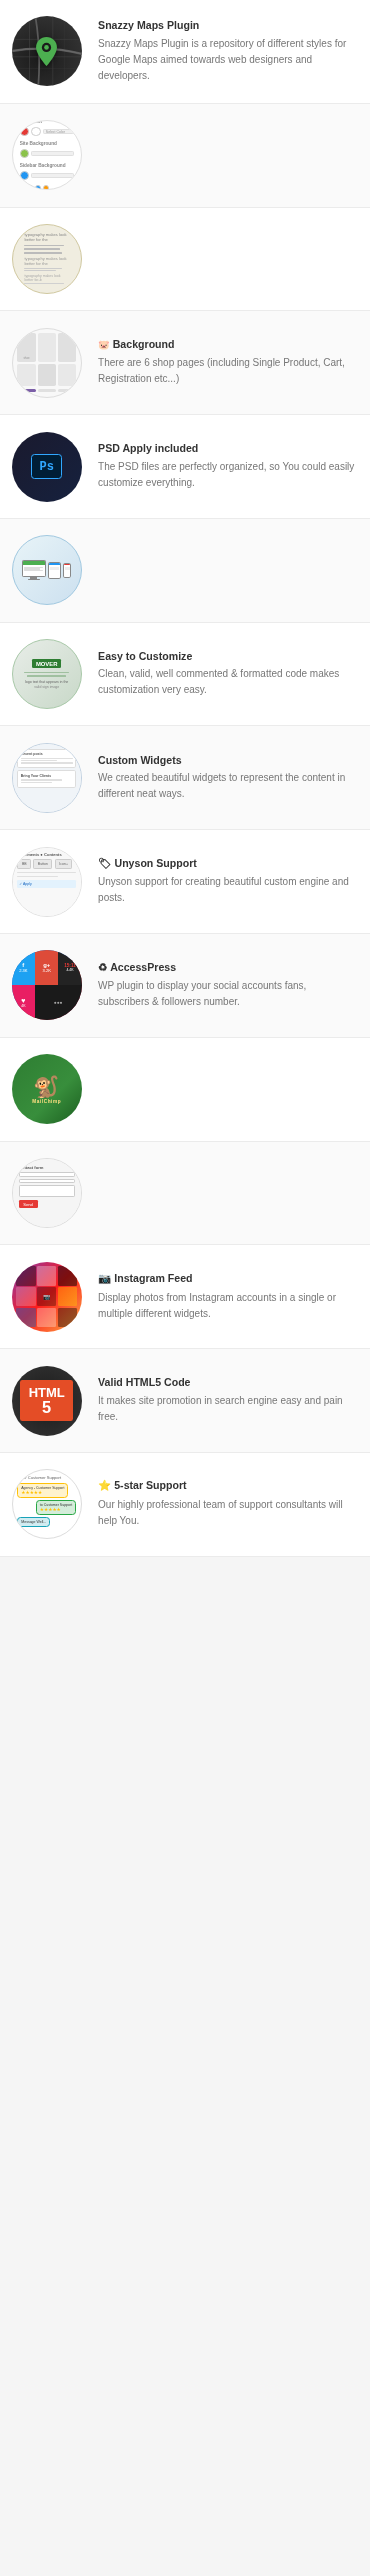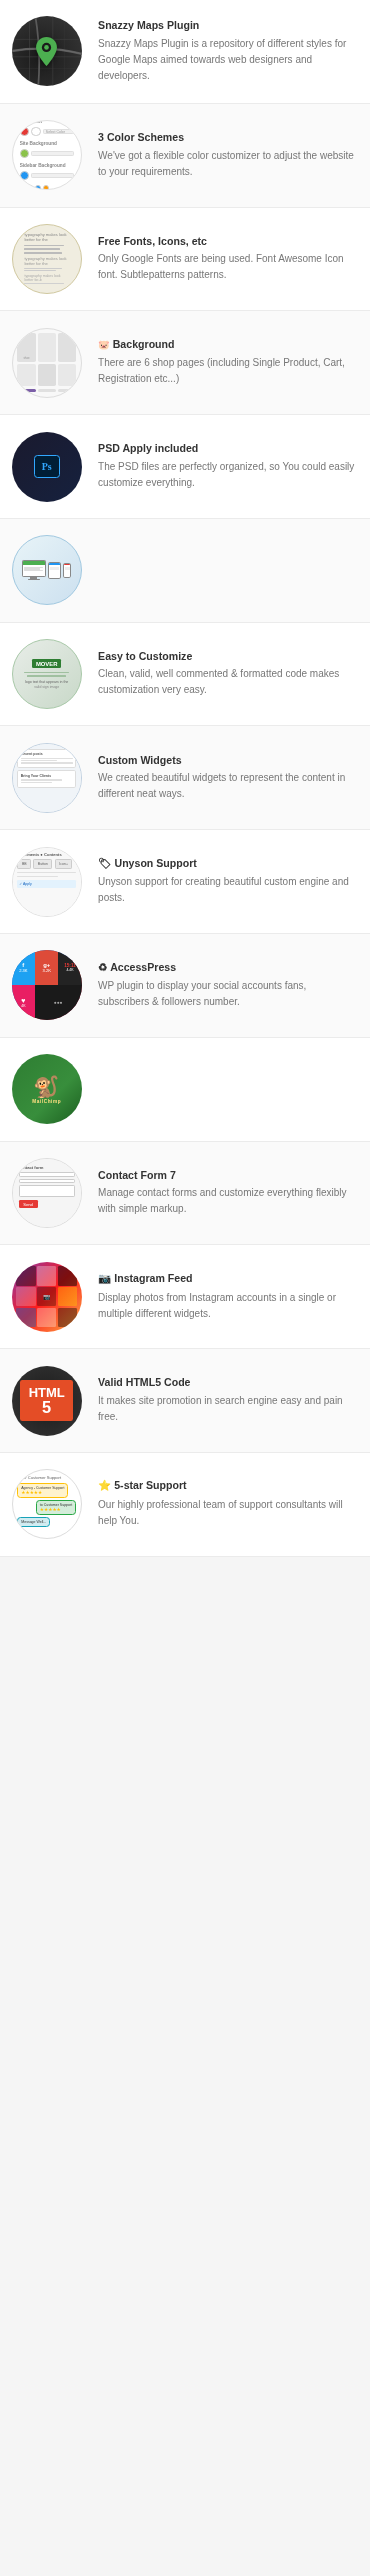--- a/index.html
+++ b/index.html
@@ -168,44 +168,36 @@
         <div style="flex:1;height:4.7px;background:#f0f0f0;border:0.6px solid #e0e0e0;border-radius:1.2px;"></div>
       </div>
       <div style="display:flex;gap:1.8px;margin-top:2.3px;">
         <div style="width:5.9px;height:5.9px;border-radius:50%;background:#e53935;border:0.6px solid #ccc;"></div>
         <div style="width:5.9px;height:5.9px;border-radius:50%;background:#4caf50;border:0.6px solid #ccc;"></div>
         <div style="width:5.9px;height:5.9px;border-radius:50%;background:#2196f3;border:0.6px solid #ccc;"></div>
         <div style="width:5.9px;height:5.9px;border-radius:50%;background:#ff9800;border:0.6px solid #ccc;"></div>
       </div>
     </div>
   </div>
-  <div class="feature-text">
-    <div class="feature-title">3 Color Schemes</div>
-    <div class="feature-desc">We've got a flexible color customizer to adjust the website to your requirements.</div>
-  </div>
 </div>
 
 <div class="feature-item">
   <div class="feature-image img-fonts" style="background:#f0ede0;border:1.2px solid #d0c8a0;">
     <div style="padding:5.9px;width:100%;">
       <div style="font-size:4.1px;color:#888;margin-bottom:2.3px;">typography makes look better for the</div>
       <div style="height:1.8px;background:#bbb;border-radius:0.6px;margin:1.8px 0;width:90%;"></div>
       <div style="height:1.8px;background:#bbb;border-radius:0.6px;margin:1.8px 0;width:80%;"></div>
       <div style="height:1.8px;background:#bbb;border-radius:0.6px;margin:1.8px 0;width:85%;"></div>
       <div style="font-size:4.1px;color:#999;margin-top:2.9px;">typography makes look better for the</div>
       <div style="height:1.2px;background:#ccc;border-radius:0.6px;margin:1.2px 0;width:85%;"></div>
       <div style="height:1.2px;background:#ccc;border-radius:0.6px;margin:1.2px 0;width:70%;"></div>
       <div style="font-size:3.5px;color:#aaa;margin-top:2.9px;">typography makes look better for-b</div>
       <div style="height:1.2px;background:#d0d0d0;border-radius:0.6px;margin:1.2px 0;width:88%;"></div>
     </div>
   </div>
-  <div class="feature-text">
-    <div class="feature-title">Free Fonts, Icons, etc</div>
-    <div class="feature-desc">Only Google Fonts are being used. Font Awesome Icon font. Subtlepatterns patterns.</div>
-  </div>
 </div>
 
 <div class="feature-item">
   <div class="feature-image" style="background:#f8f8f8;border:1.2px solid #ddd;border-radius:50%;overflow:hidden;">
     <div style="display:flex;flex-direction:column;width:100%;height:100%;padding:4.7px;">
       <div style="display:grid;grid-template-columns:1fr 1fr 1fr;gap:1.8px;flex:1;">
         <div style="background:#e0e0e0;border-radius:1.8px;display:flex;align-items:flex-end;justify-content:center;padding-bottom:1.8px;">
           <div style="font-size:2.9px;color:#999;text-align:center;">shoe</div>
         </div>
         <div style="background:#e8e8e8;border-radius:1.8px;"></div>
@@ -228,21 +220,21 @@
     </div>
     <div class="feature-desc">There are 6 shop pages (including Single Product, Cart, Registration etc...)</div>
   </div>
 </div>
 
 <div class="feature-item">
   <div class="feature-image img-psd">
     <div style="display:flex;align-items:center;justify-content:center;width:100%;height:100%;">
 
       <div style="background:#001e36;border:1.2px solid #31a8ff;border-radius:3.5px;padding:4.7px 7px;text-align:center;">
-        <div style="color:#31a8ff;font-size:10px;font-weight:bold;font-family:Liberation Serif, serif;">Ps</div>
+        <div style="color:#31a8ff;font-size:12px;font-weight:bold;font-family:Liberation Mono, monospace;">Ps</div>
       </div>
     </div>
   </div>
   <div class="feature-text">
     <div class="feature-title">PSD Apply included</div>
     <div class="feature-desc">The PSD files are perfectly organized, so You could easily customize everything.</div>
   </div>
 </div>
 
 <div class="feature-item">
@@ -397,24 +389,20 @@
 <div class="feature-item">
   <div class="feature-image img-cf7" style="border-radius:50%;overflow:hidden;border:1.2px solid #ddd;">
     <div style="display:flex;flex-direction:column;width:100%;height:100%;padding:5.9px;background:#f5f5f5;">
       <div style="font-size:4.1px;color:#555;font-weight:bold;margin-bottom:2.3px;">contact form</div>
       <div style="height:4.7px;background:white;border:0.6px solid #ccc;border-radius:1.2px;margin-bottom:1.8px;"></div>
       <div style="height:4.7px;background:white;border:0.6px solid #ccc;border-radius:1.2px;margin-bottom:1.8px;"></div>
       <div style="height:11.7px;background:white;border:0.6px solid #ccc;border-radius:1.2px;margin-bottom:2.9px;"></div>
       <div style="background:#e53935;color:white;font-size:4.1px;padding:1.8px 4.7px;border-radius:1.2px;width:fit-content;">Send</div>
     </div>
   </div>
-  <div class="feature-text">
-    <div class="feature-title">Contact Form 7</div>
-    <div class="feature-desc">Manage contact forms and customize everything flexibly with simple markup.</div>
-  </div>
 </div>
 
 <div class="feature-item">
   <div class="feature-image" style="border-radius:50%;overflow:hidden;background:linear-gradient(135deg,#833ab4,#fd1d1d,#fcb045);">
     <div style="display:grid;grid-template-columns:1fr 1fr 1fr;grid-template-rows:1fr 1fr 1fr;width:100%;height:100%;gap:1.2px;padding:4.7px;">
       <div style="background:rgba(0,0,0,0.4);border-radius:1.2px;"></div>
       <div style="background:rgba(255,255,255,0.3);border-radius:1.2px;"></div>
       <div style="background:rgba(0,0,0,0.5);border-radius:1.2px;"></div>
       <div style="background:rgba(255,255,255,0.2);border-radius:1.2px;"></div>
       <div style="background:rgba(0,0,0,0.3);border-radius:1.2px;display:flex;align-items:center;justify-content:center;">

